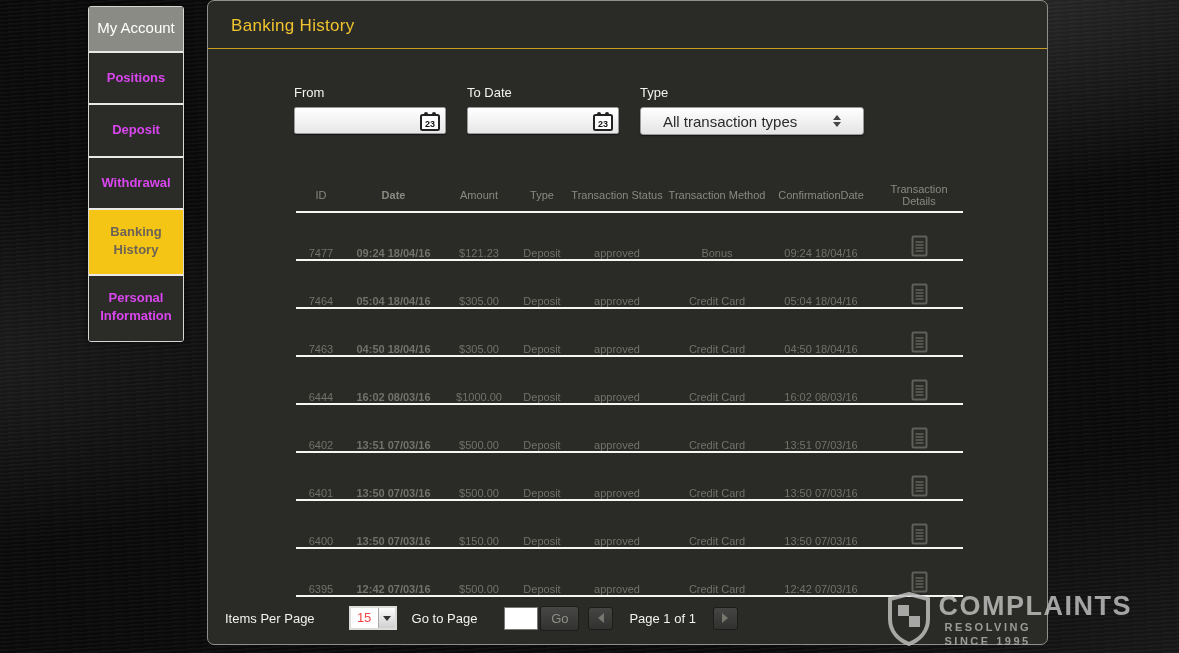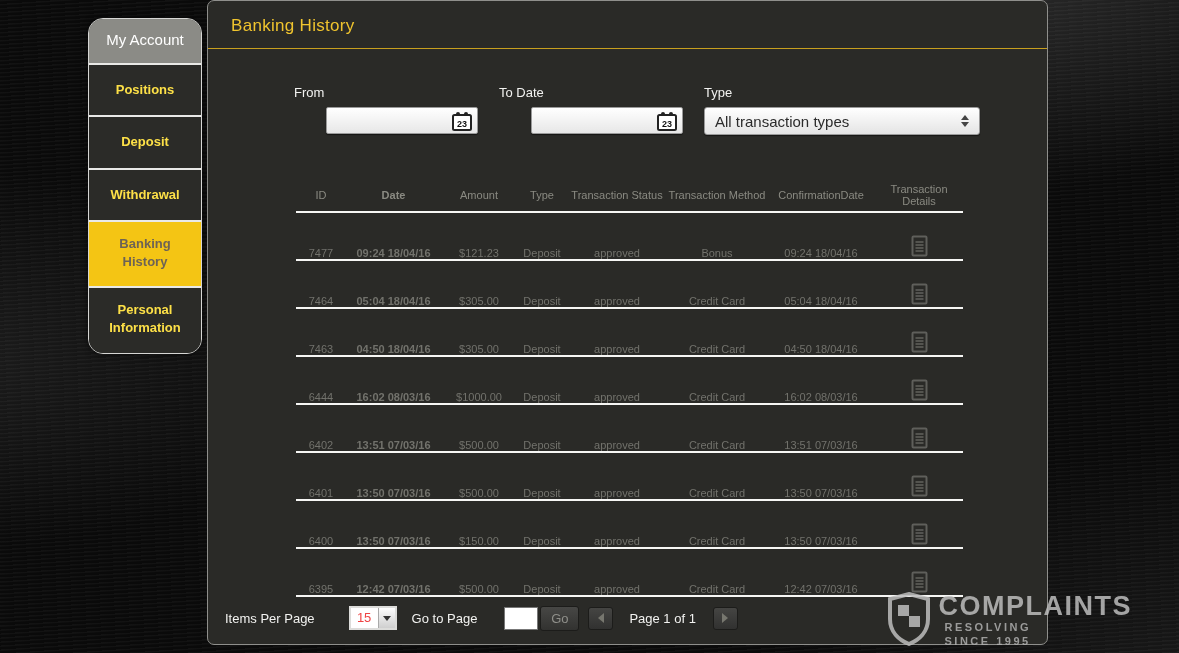--- a/index.html
+++ b/index.html
@@ -23,60 +23,59 @@
     z-index:1;
   }
   .panel-header { height:48px; border-bottom:1px solid #c79f1e; }
   .panel-title {
     display:inline-block; padding:15px 0 0 23px;
     color:#f0c42e; font-size:17px; letter-spacing:0.3px;
   }
 
   
   .sidebar {
-    position:absolute; left:88px; top:18px; width:114px;
-    border:1px solid #d6d6d4; border-radius:15px; overflow:hidden;
+    position:absolute; left:88px; top:6px; width:96px;
+    border:1px solid #d6d6d4; border-radius:3px; overflow:hidden;
     z-index:3; background:#2b2b28;
     box-shadow:0 0 6px rgba(0,0,0,0.6);
   }
   .sidebar-header {
     background:#8b8b86; color:#ffffff; text-align:center;
     font-size:15px; line-height:1.35; padding:11px 6px 13px;
   }
   .sidebar-item {
-    background:#2b2b28; color:#fde047; text-align:center;
+    background:#2b2b28; color:#d946ef; text-align:center;
     font-size:13px; font-weight:bold; line-height:1.4;
     padding:16px 6px; border-top:2px solid #e9e9e7; cursor:pointer;
   }
   .sidebar-item.active { background:#f4c514; color:#6d6355; padding:13px 10px 15px; }
   .sidebar-item.multiline { padding:13px 6px 15px; }
 
   
   .filters { position:absolute; top:84px; left:86px; display:flex; }
   .filter-group { margin-right:21px; }
   .filter-label { color:#f2f2f0; font-size:13px; margin-bottom:7px; }
   .date-input-wrap {
     width:152px; height:27px; position:relative;
     background:linear-gradient(#ffffff,#e7e7e7);
     border:1px solid #9a9a9a; border-radius:2px;
     box-shadow:0 1px 1px rgba(0,0,0,0.5);
-    margin-left:32px;
   }
   .date-input {
     width:120px; height:23px; margin:1px 0 0 2px; border:none; outline:none;
     background:transparent; font-size:13px; color:#222;
     font-family:"Liberation Sans", sans-serif;
   }
   .calendar-icon { position:absolute; right:4px; top:3px; cursor:pointer; }
   .type-select {
-    width:276px; height:28px;
+    width:224px; height:28px;
     background:linear-gradient(#ffffff,#e4e4e4);
     border:1px solid #9a9a9a; border-radius:3px;
     display:flex; align-items:center; justify-content:space-between;
-    padding:0 10px; cursor:pointer;
+    padding:0 22px; cursor:pointer;
     box-shadow:0 1px 1px rgba(0,0,0,0.5);
   }
   .type-select-value { color:#2b2b2b; font-size:15px; }
   .updown-arrows { display:flex; flex-direction:column; gap:2px; }
   .updown-arrows .up    { width:0; height:0; border-left:4px solid transparent; border-right:4px solid transparent; border-bottom:5px solid #444; }
   .updown-arrows .down  { width:0; height:0; border-left:4px solid transparent; border-right:4px solid transparent; border-top:5px solid #444; }
 
   
   .tx-table { position:absolute; top:178px; left:88px; width:667px; }
   .tx-header-row {

